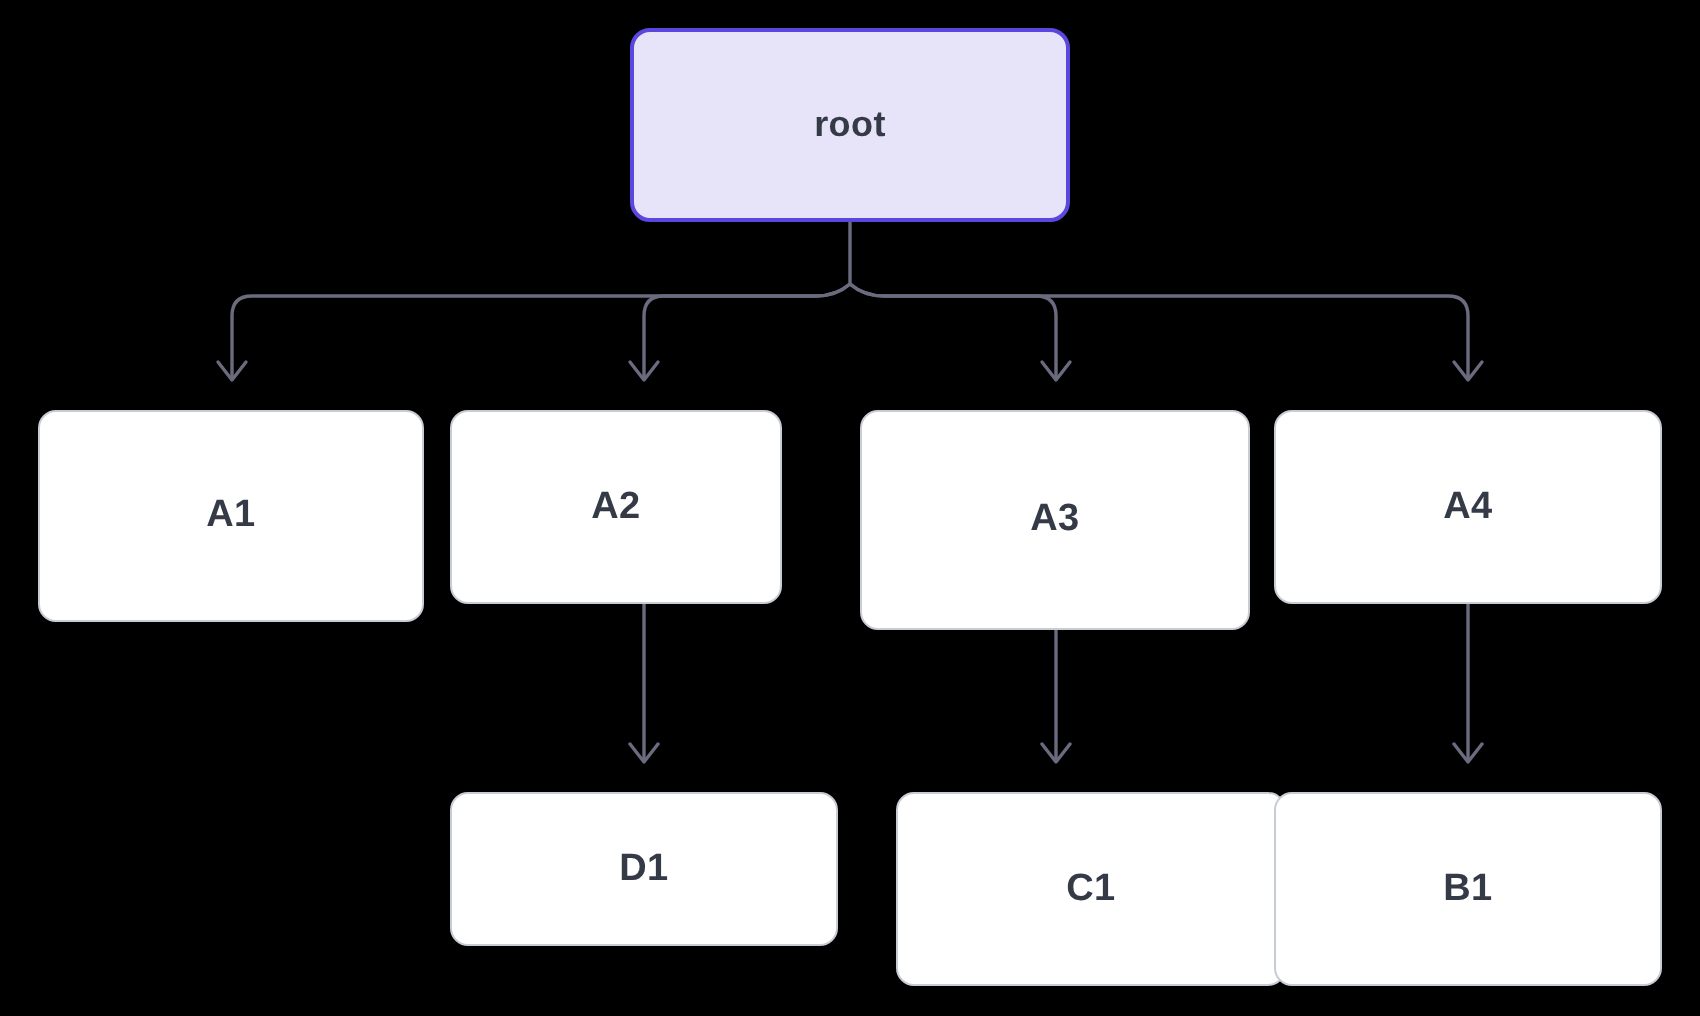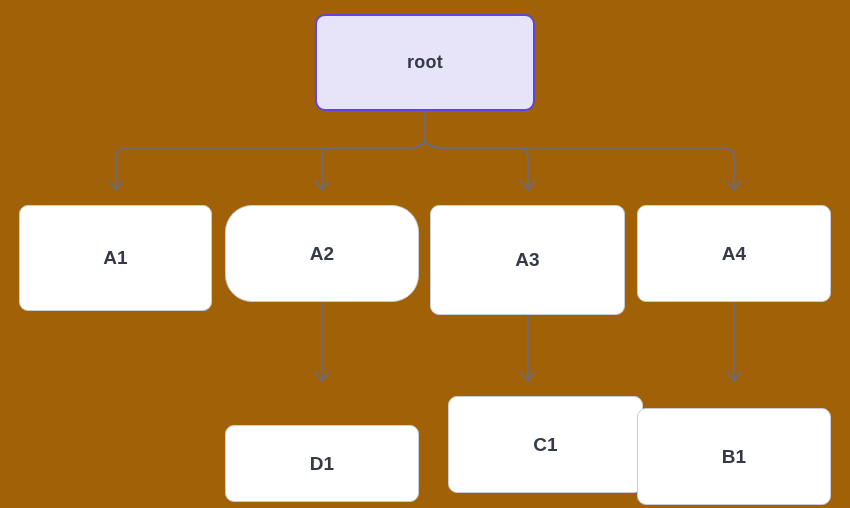--- a/index.html
+++ b/index.html
@@ -10,21 +10,21 @@
     width: 850px;
     height: 508px;
     background: #f8f8f8;
     font-family: "Liberation Sans", sans-serif;
     overflow: hidden;
   }
   #canvas {
     position: relative;
     width: 850px;
     height: 508px;
-    background: #a16207;
+    background: #000000;
   }
   #edge-layer {
     position: absolute;
     left: 0;
     top: 0;
     width: 850px;
     height: 508px;
   }
   .node {
     position: absolute;
@@ -85,37 +85,37 @@
   </svg>
 
   <div class="node root-node" style="left:315px; top:14px; width:220px; height:97px;">
     <span class="node-label">root</span>
   </div>
 
   <div class="node" style="left:19px; top:205px; width:193px; height:106px;">
     <span class="node-label">A1</span>
   </div>
 
-  <div class="node" style="left:225px; top:205px; width:194px; height:97px;border-radius:27px;">
+  <div class="node" style="left:225px; top:205px; width:166px; height:97px;">
     <span class="node-label">A2</span>
   </div>
 
   <div class="node" style="left:430px; top:205px; width:195px; height:110px;">
     <span class="node-label">A3</span>
   </div>
 
   <div class="node" style="left:637px; top:205px; width:194px; height:97px;">
     <span class="node-label">A4</span>
   </div>
 
-  <div class="node" style="left:225px; top:396px; width:194px; height:77px;margin-top:29px;">
+  <div class="node" style="left:225px; top:396px; width:194px; height:77px;">
     <span class="node-label">D1</span>
   </div>
 
   <div class="node" style="left:448px; top:396px; width:195px; height:97px;">
     <span class="node-label">C1</span>
   </div>
 
-  <div class="node" style="left:637px; top:408px; width:194px; height:97px;text-align:right;">
+  <div class="node" style="left:637px; top:396px; width:194px; height:97px;text-align:right;">
     <span class="node-label">B1</span>
   </div>
 
 </div>
 
 </body></html>

